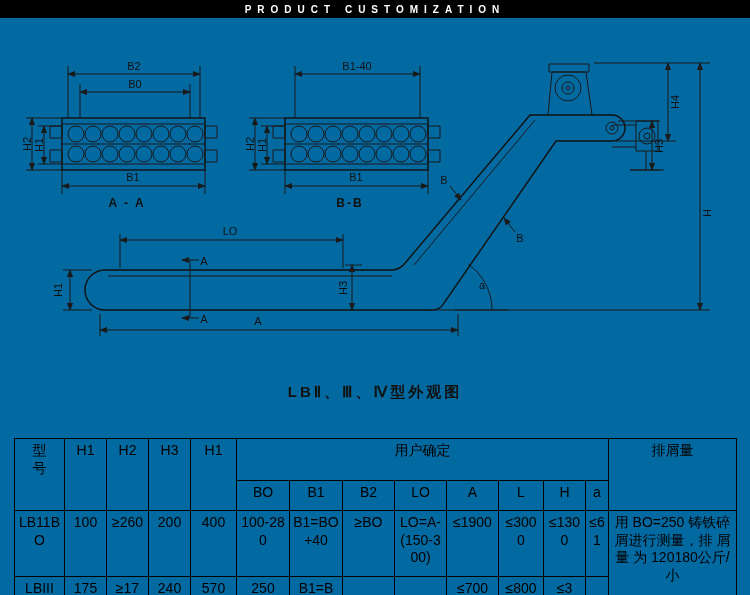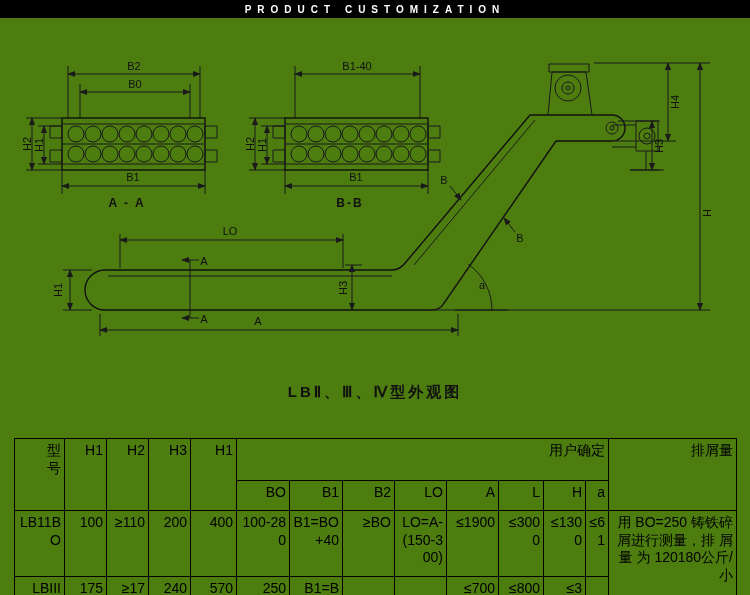--- a/index.html
+++ b/index.html
@@ -1,33 +1,33 @@
 <!DOCTYPE html>
 <html><head>
 <meta charset="utf-8">
 <style>
   html,body{margin:0;padding:0;}
   body{width:750px;height:595px;overflow:hidden;background:#ffffff;
        font-family:"Liberation Sans",sans-serif;color:#000;}
-  .page{position:relative;width:750px;height:595px;background:#4d7c0f;}
+  .page{position:relative;width:750px;height:595px;background:#0369a1;}
   .banner{height:18px;background:#000;color:#fff;display:flex;align-items:center;
           justify-content:center;font-size:10px;font-weight:bold;letter-spacing:6px;}
   svg{display:block;}
   svg text{font-family:"Liberation Sans",sans-serif;fill:#111;}
   .t{font-size:11px;}
   .tb{font-size:12px;font-weight:bold;letter-spacing:2px;}
   .cap{font-size:15px;font-weight:bold;letter-spacing:3px;}
   .ln{stroke:#1a1a1a;stroke-width:1;fill:none;}
   .ln2{stroke:#111;stroke-width:1.4;fill:none;}
   .dim{stroke:#1a1a1a;stroke-width:1;fill:none;
        marker-start:url(#arr);marker-end:url(#arr);}
   .arr-end{marker-end:url(#arr);}
   table.spec{border-collapse:collapse;table-layout:fixed;margin-left:14px;width:722px;
              font-size:14px;line-height:1.25;}
-  table.spec td{border:1px solid #000;vertical-align:top;text-align:right;
+  table.spec td{border:1px solid #000;vertical-align:top;text-align:center;
                 padding:3px 3px;word-break:break-all;overflow:hidden;}
   .model-wrap{display:inline-block;width:18px;word-break:break-all;}
 </style>
 </head>
 <body>
 
 <div class="page">
 
   <div class="banner">
     <span>PRODUCT CUSTOMIZATION</span>
@@ -199,21 +199,21 @@
       <td>B2</td>
       <td>LO</td>
       <td>A</td>
       <td>L</td>
       <td>H</td>
       <td>a</td>
     </tr>
     <tr style="height:66px">
       <td>LB11BO</td>
       <td>100</td>
-      <td>≥110</td>
+      <td>≥260</td>
       <td>200</td>
       <td>400</td>
       <td>100-280</td>
       <td>B1=BO+40</td>
       <td>≥BO</td>
       <td>LO=A-(150-300)</td>
       <td>≤1900</td>
       <td>≤3000</td>
       <td>≤1300</td>
       <td>≤61</td>

